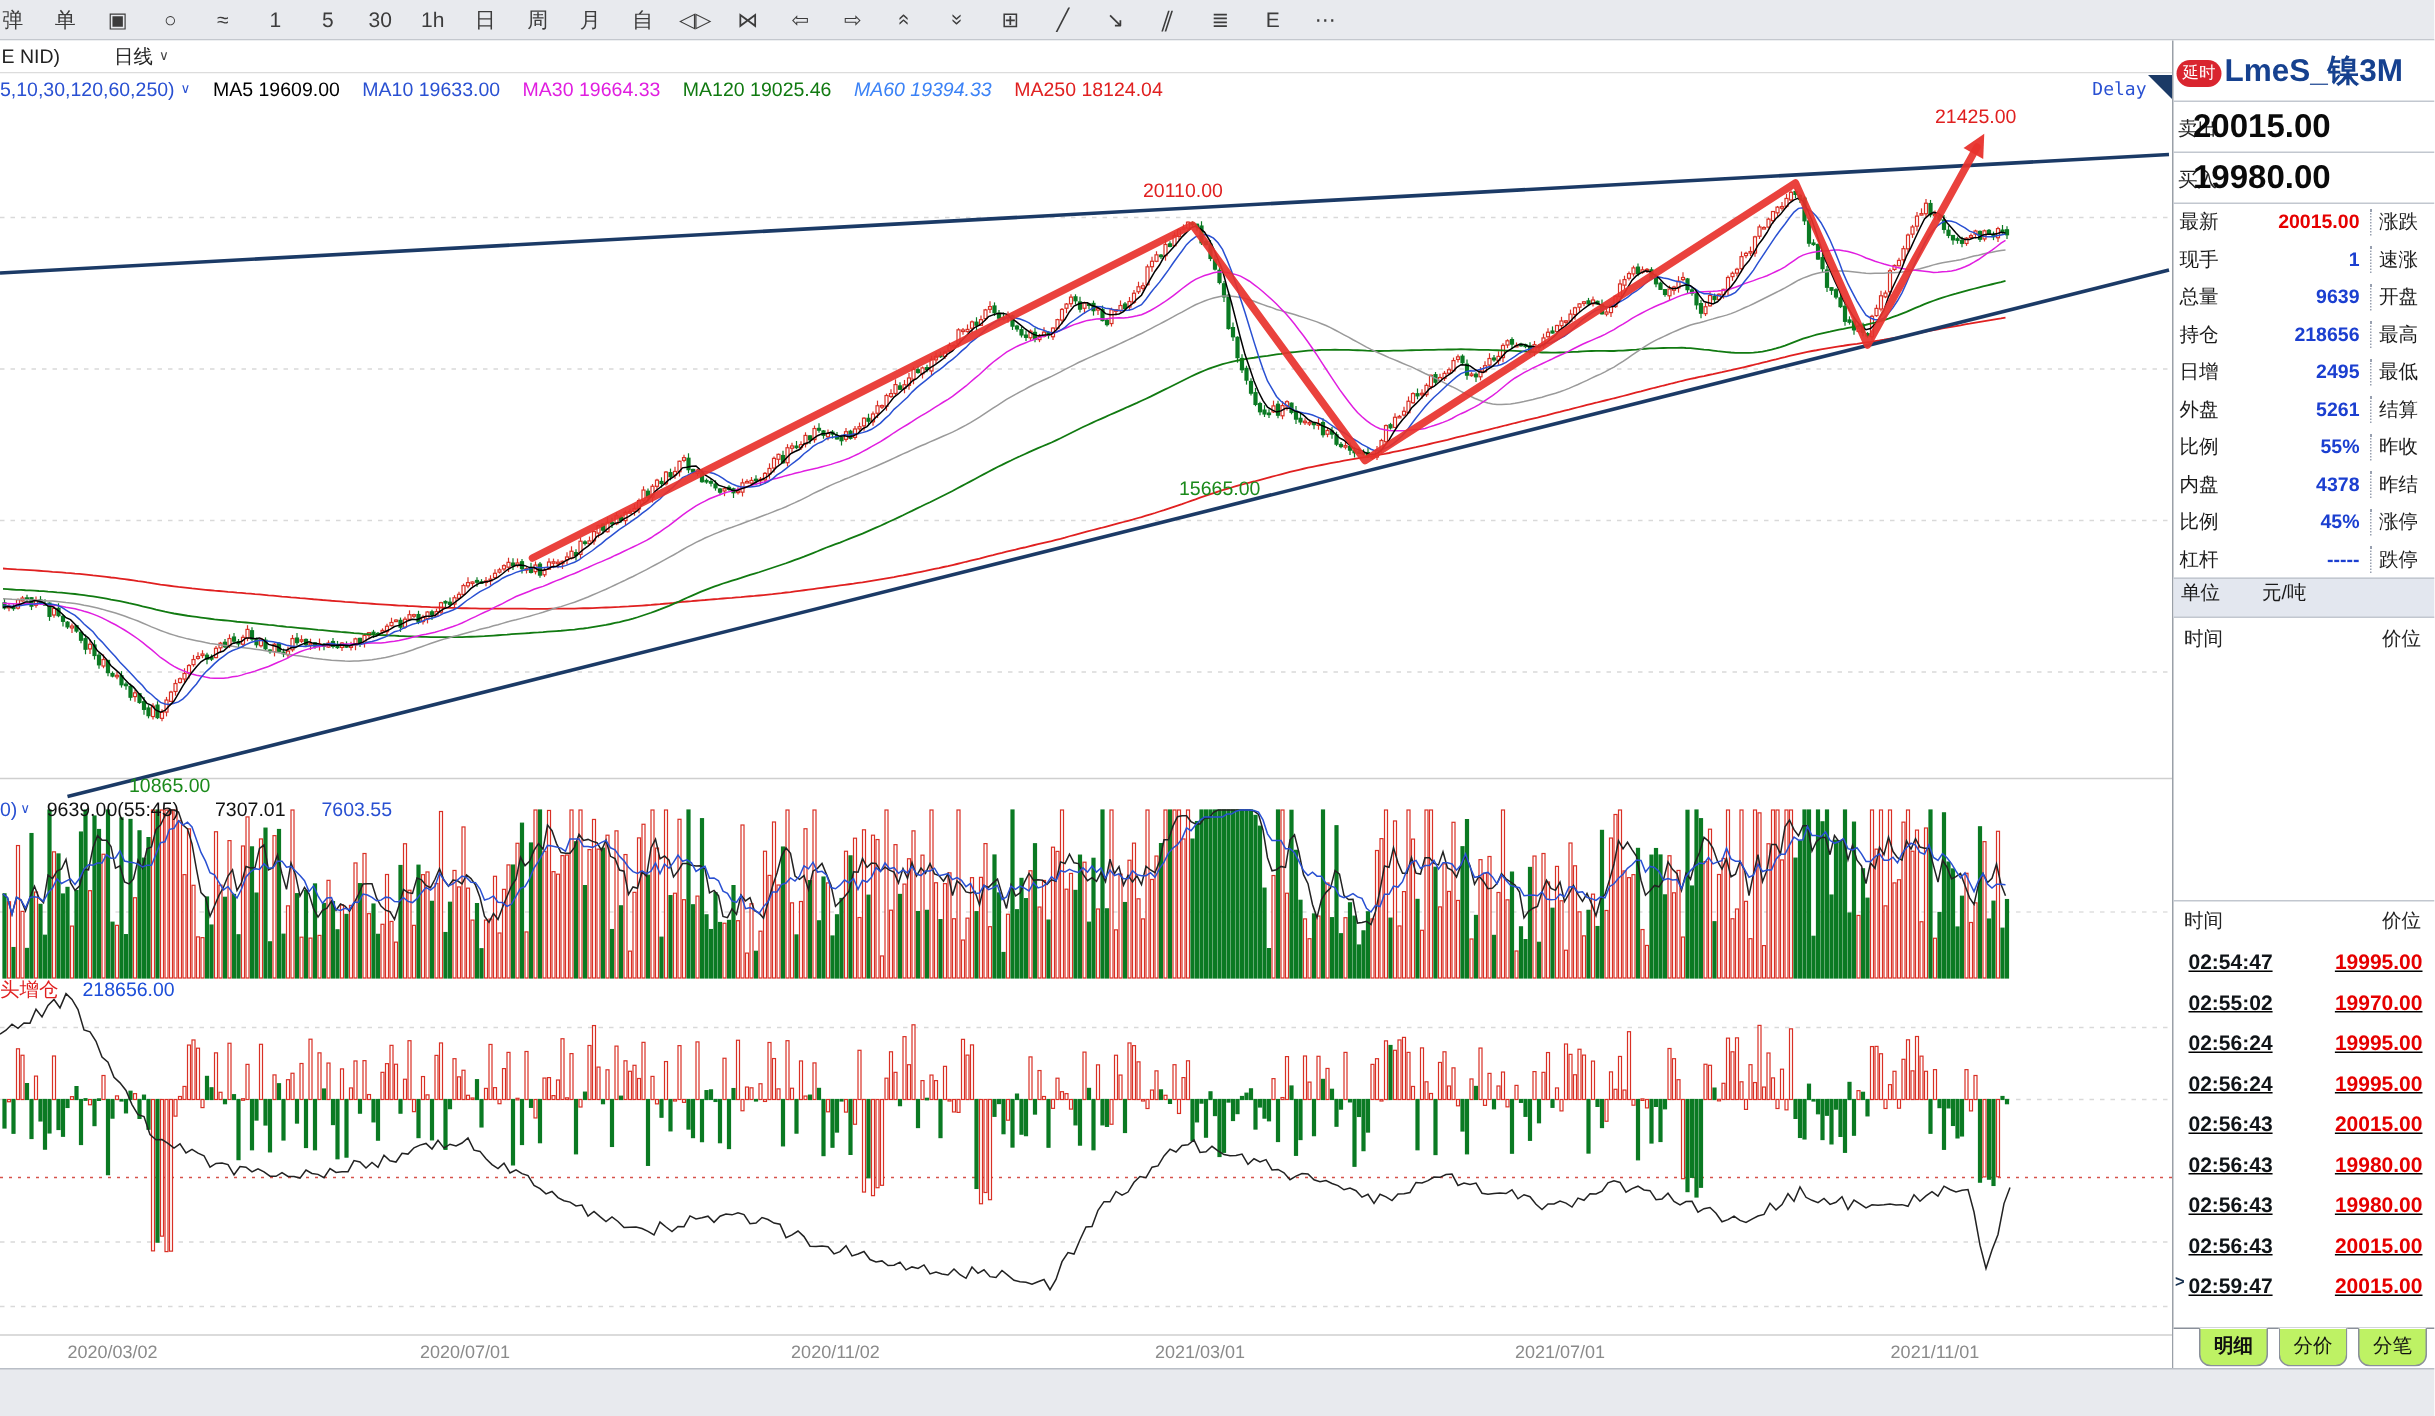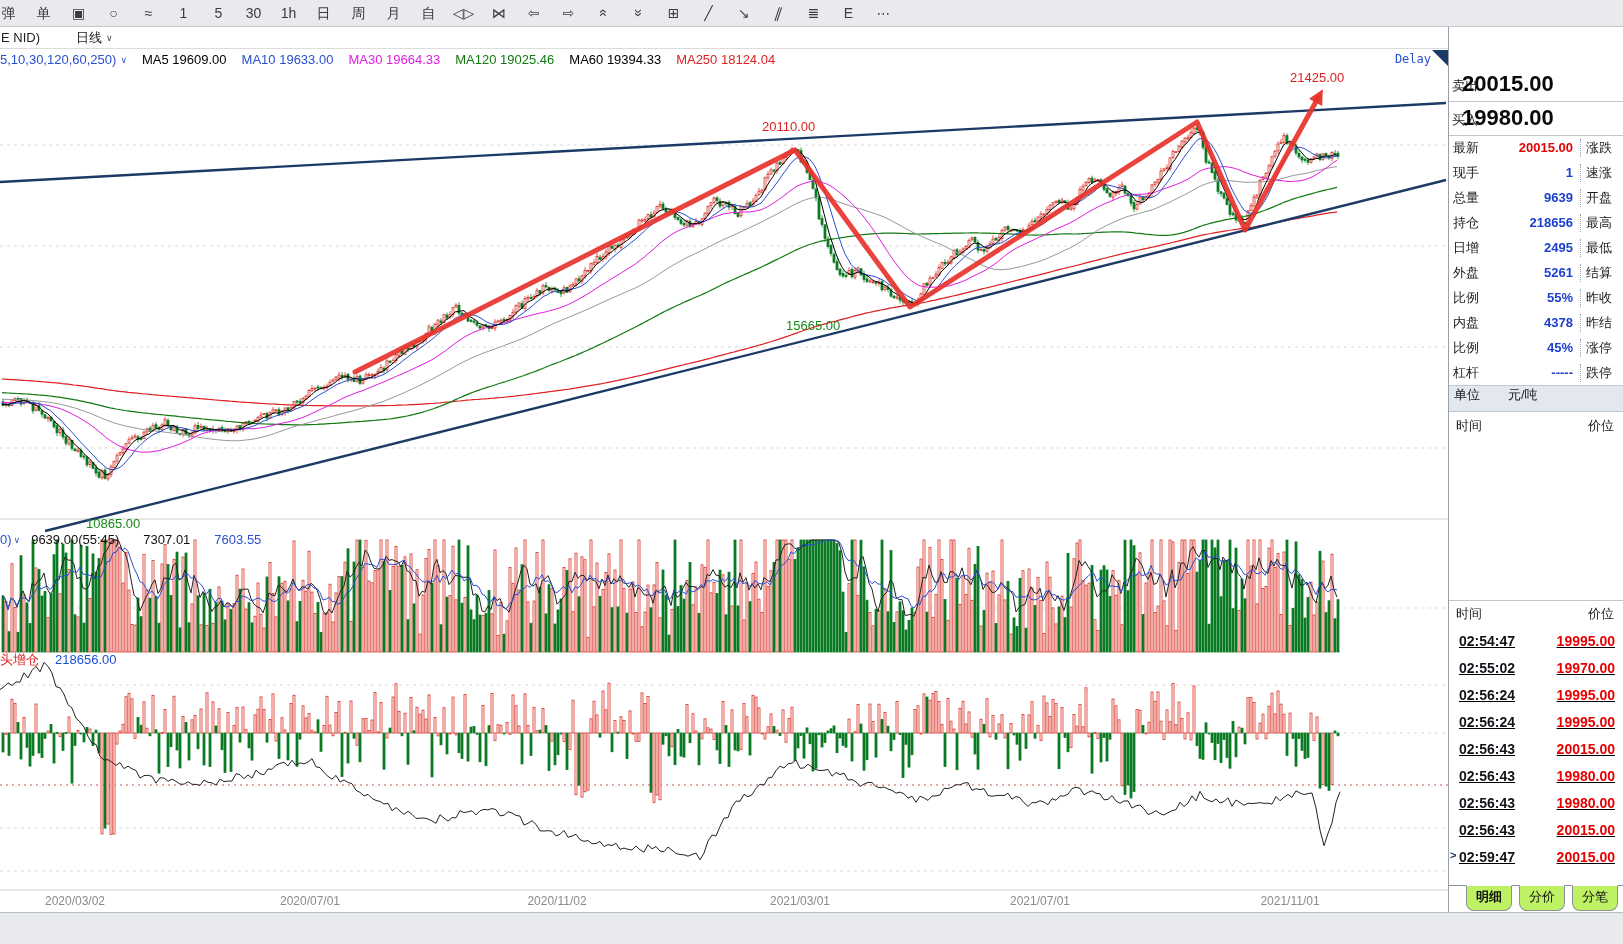--- a/index.html
+++ b/index.html
@@ -19,21 +19,21 @@
   .tabrow{position:absolute;left:0;top:27px;width:1448px;height:22px;background:#fff;
           border-bottom:1px solid #dcdcdc;font-size:13px;color:#222;display:flex;align-items:center;box-sizing:border-box;}
   .sym{margin-left:1px;}
   .period{margin-left:36px;}
   .caret{font-size:9px;color:#444;margin-left:4px;}
   .indrow{position:absolute;left:0;top:49px;width:1448px;height:21px;background:#fff;font-size:13px;
           display:flex;align-items:center;white-space:nowrap;overflow:hidden;}
   .params{color:#2950d2;}
   .ma{margin-left:15px;}
   .ma0{color:#000000;} .ma1{color:#2950d2;} .ma2{color:#e01ee0;}
-  .ma3{color:#117a11;} .ma4{color:#000000;} .ma5{color:#e02020;}
+  .ma3{color:#117a11;} .ma4{color:#3b82f6;font-style:italic;} .ma5{color:#e02020;}
   .delay{position:absolute;right:17px;top:3px;color:#2950d2;font-size:12px;
          font-family:"DejaVu Sans Mono",monospace;}
   .corner{position:absolute;right:0;top:1px;width:0;height:0;border-top:16px solid #1b3a66;
           border-left:16px solid transparent;}
   
   #chart-svg{position:absolute;left:0;top:70px;}
   .volhdr{position:absolute;left:0;top:531px;height:17px;font-size:13px;display:flex;align-items:center;
           white-space:nowrap;z-index:3;}
   .vh-pre{color:#2950d2;}
   .vh-caret{color:#2950d2;font-size:9px;margin-left:2px;}
@@ -1966,20 +1966,24 @@
   <span class="vh-ma1">7307.01</span>
   <span class="vh-ma2">7603.55</span>
 </div>
 
 <div class="posrow">
   <span class="pr-label">多头增仓</span>
   <span class="pr-value">218656.00</span>
 </div>
 
 <div class="panel">
+  <div class="p-title">
+    <span class="p-badge">延时</span>
+    <span class="p-name">LmeS_镍3M</span>
+  </div>
   <div class="p-quote q-sell">
     <span class="lbl">卖出</span>
     <span class="num">20015.00</span>
   </div>
   <div class="p-quote q-buy">
     <span class="lbl">买入</span>
     <span class="num">19980.00</span>
   </div>
   <div class="p-grid" id="p-grid">
       <div class="g-row">

